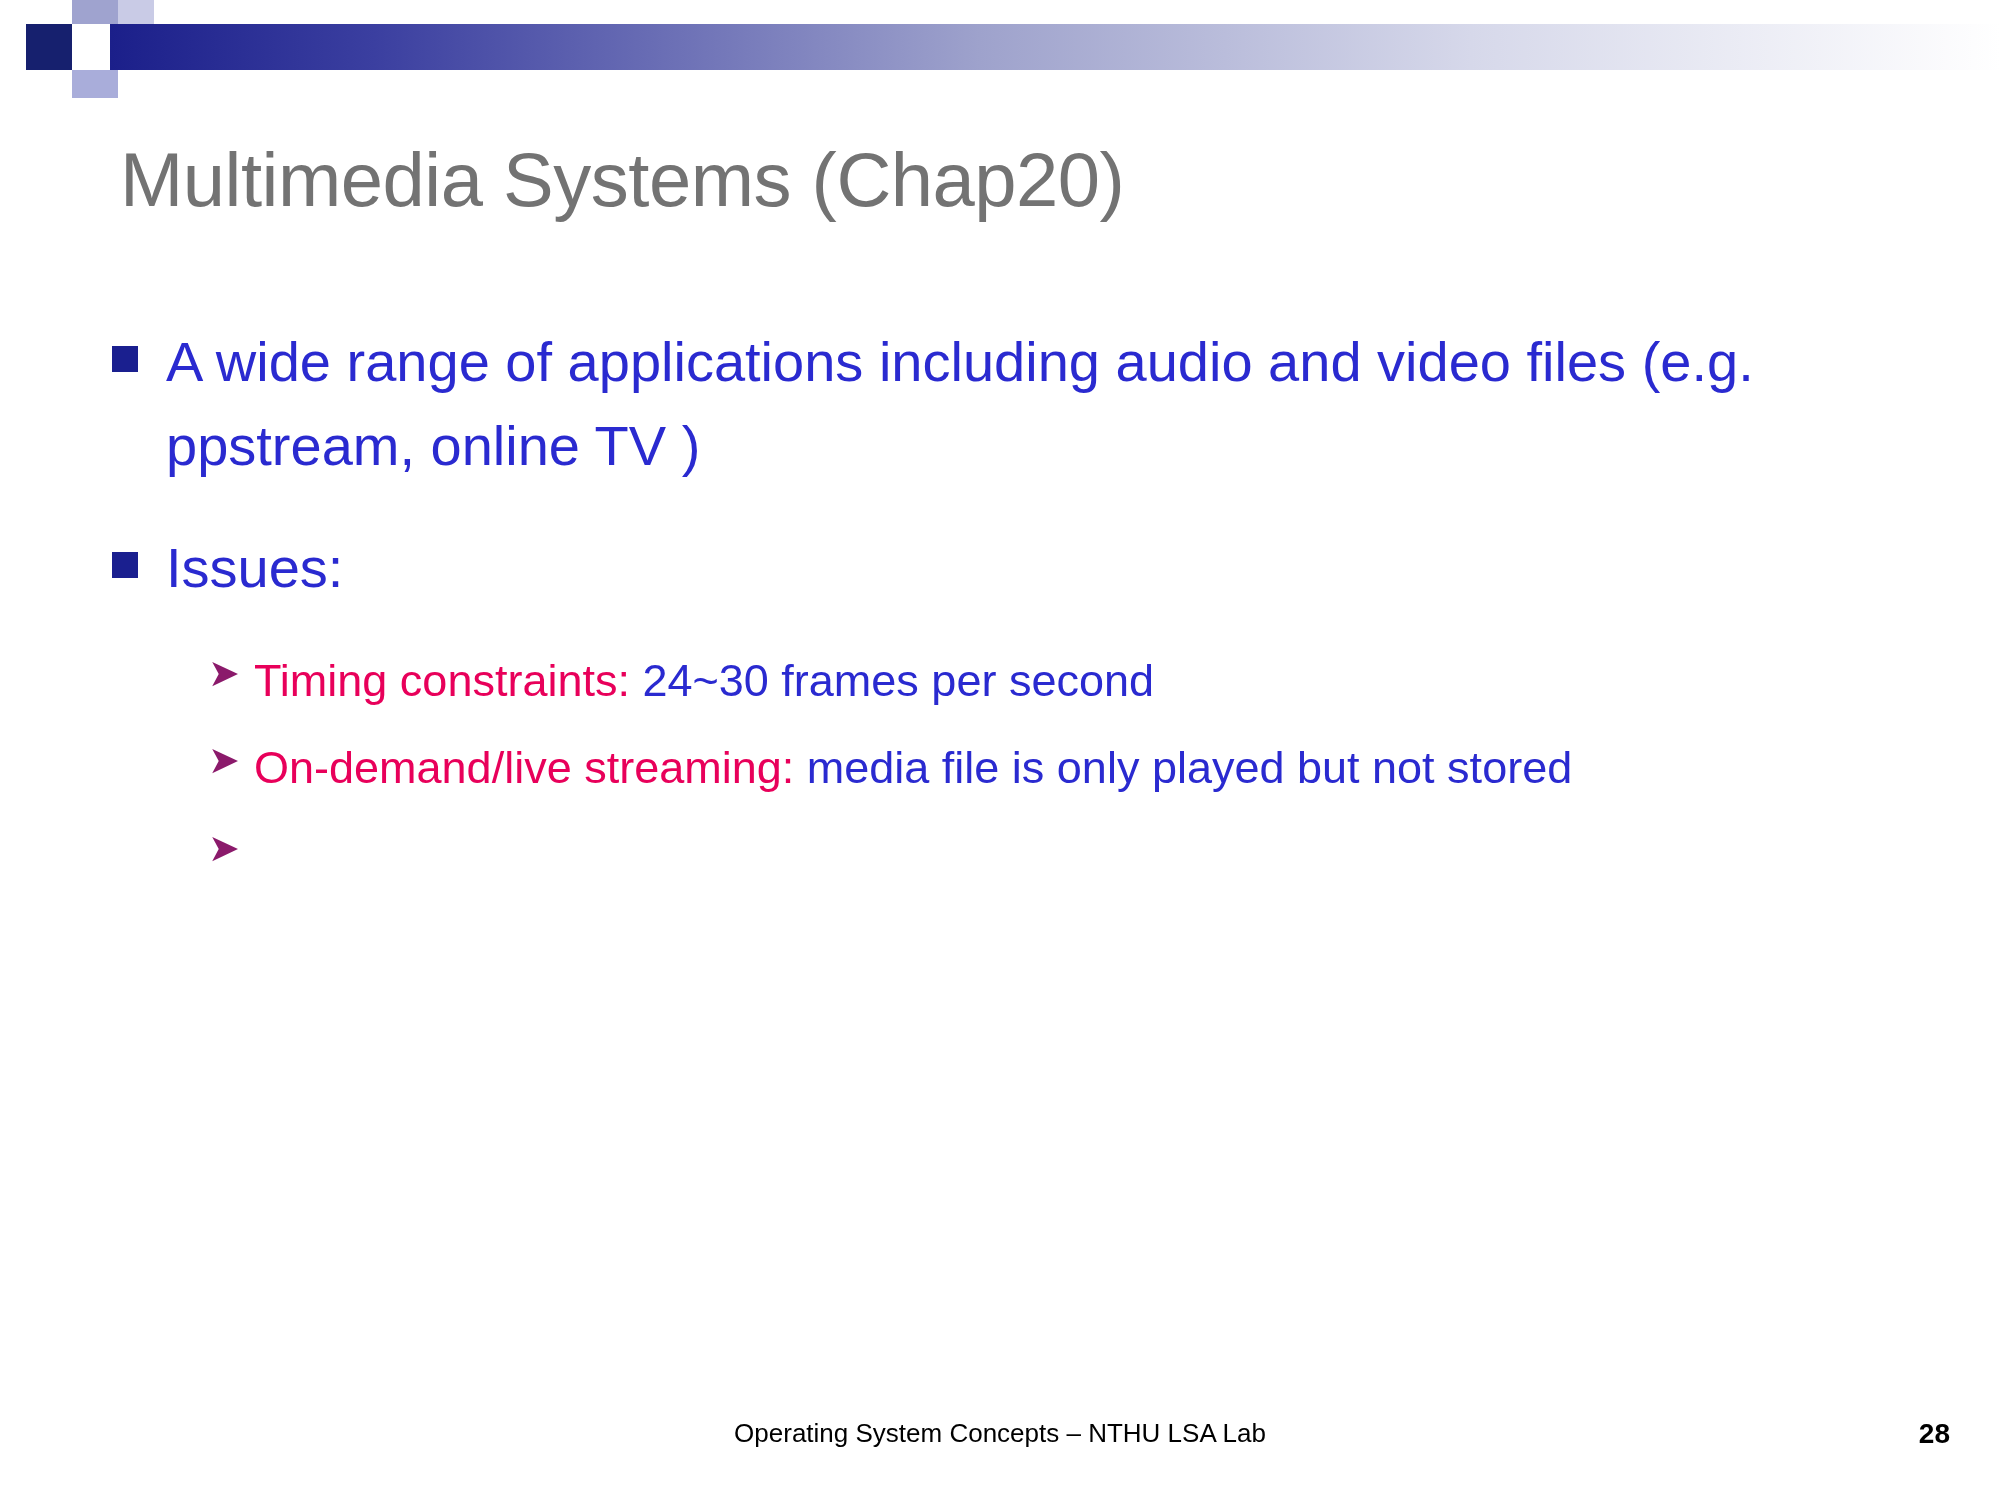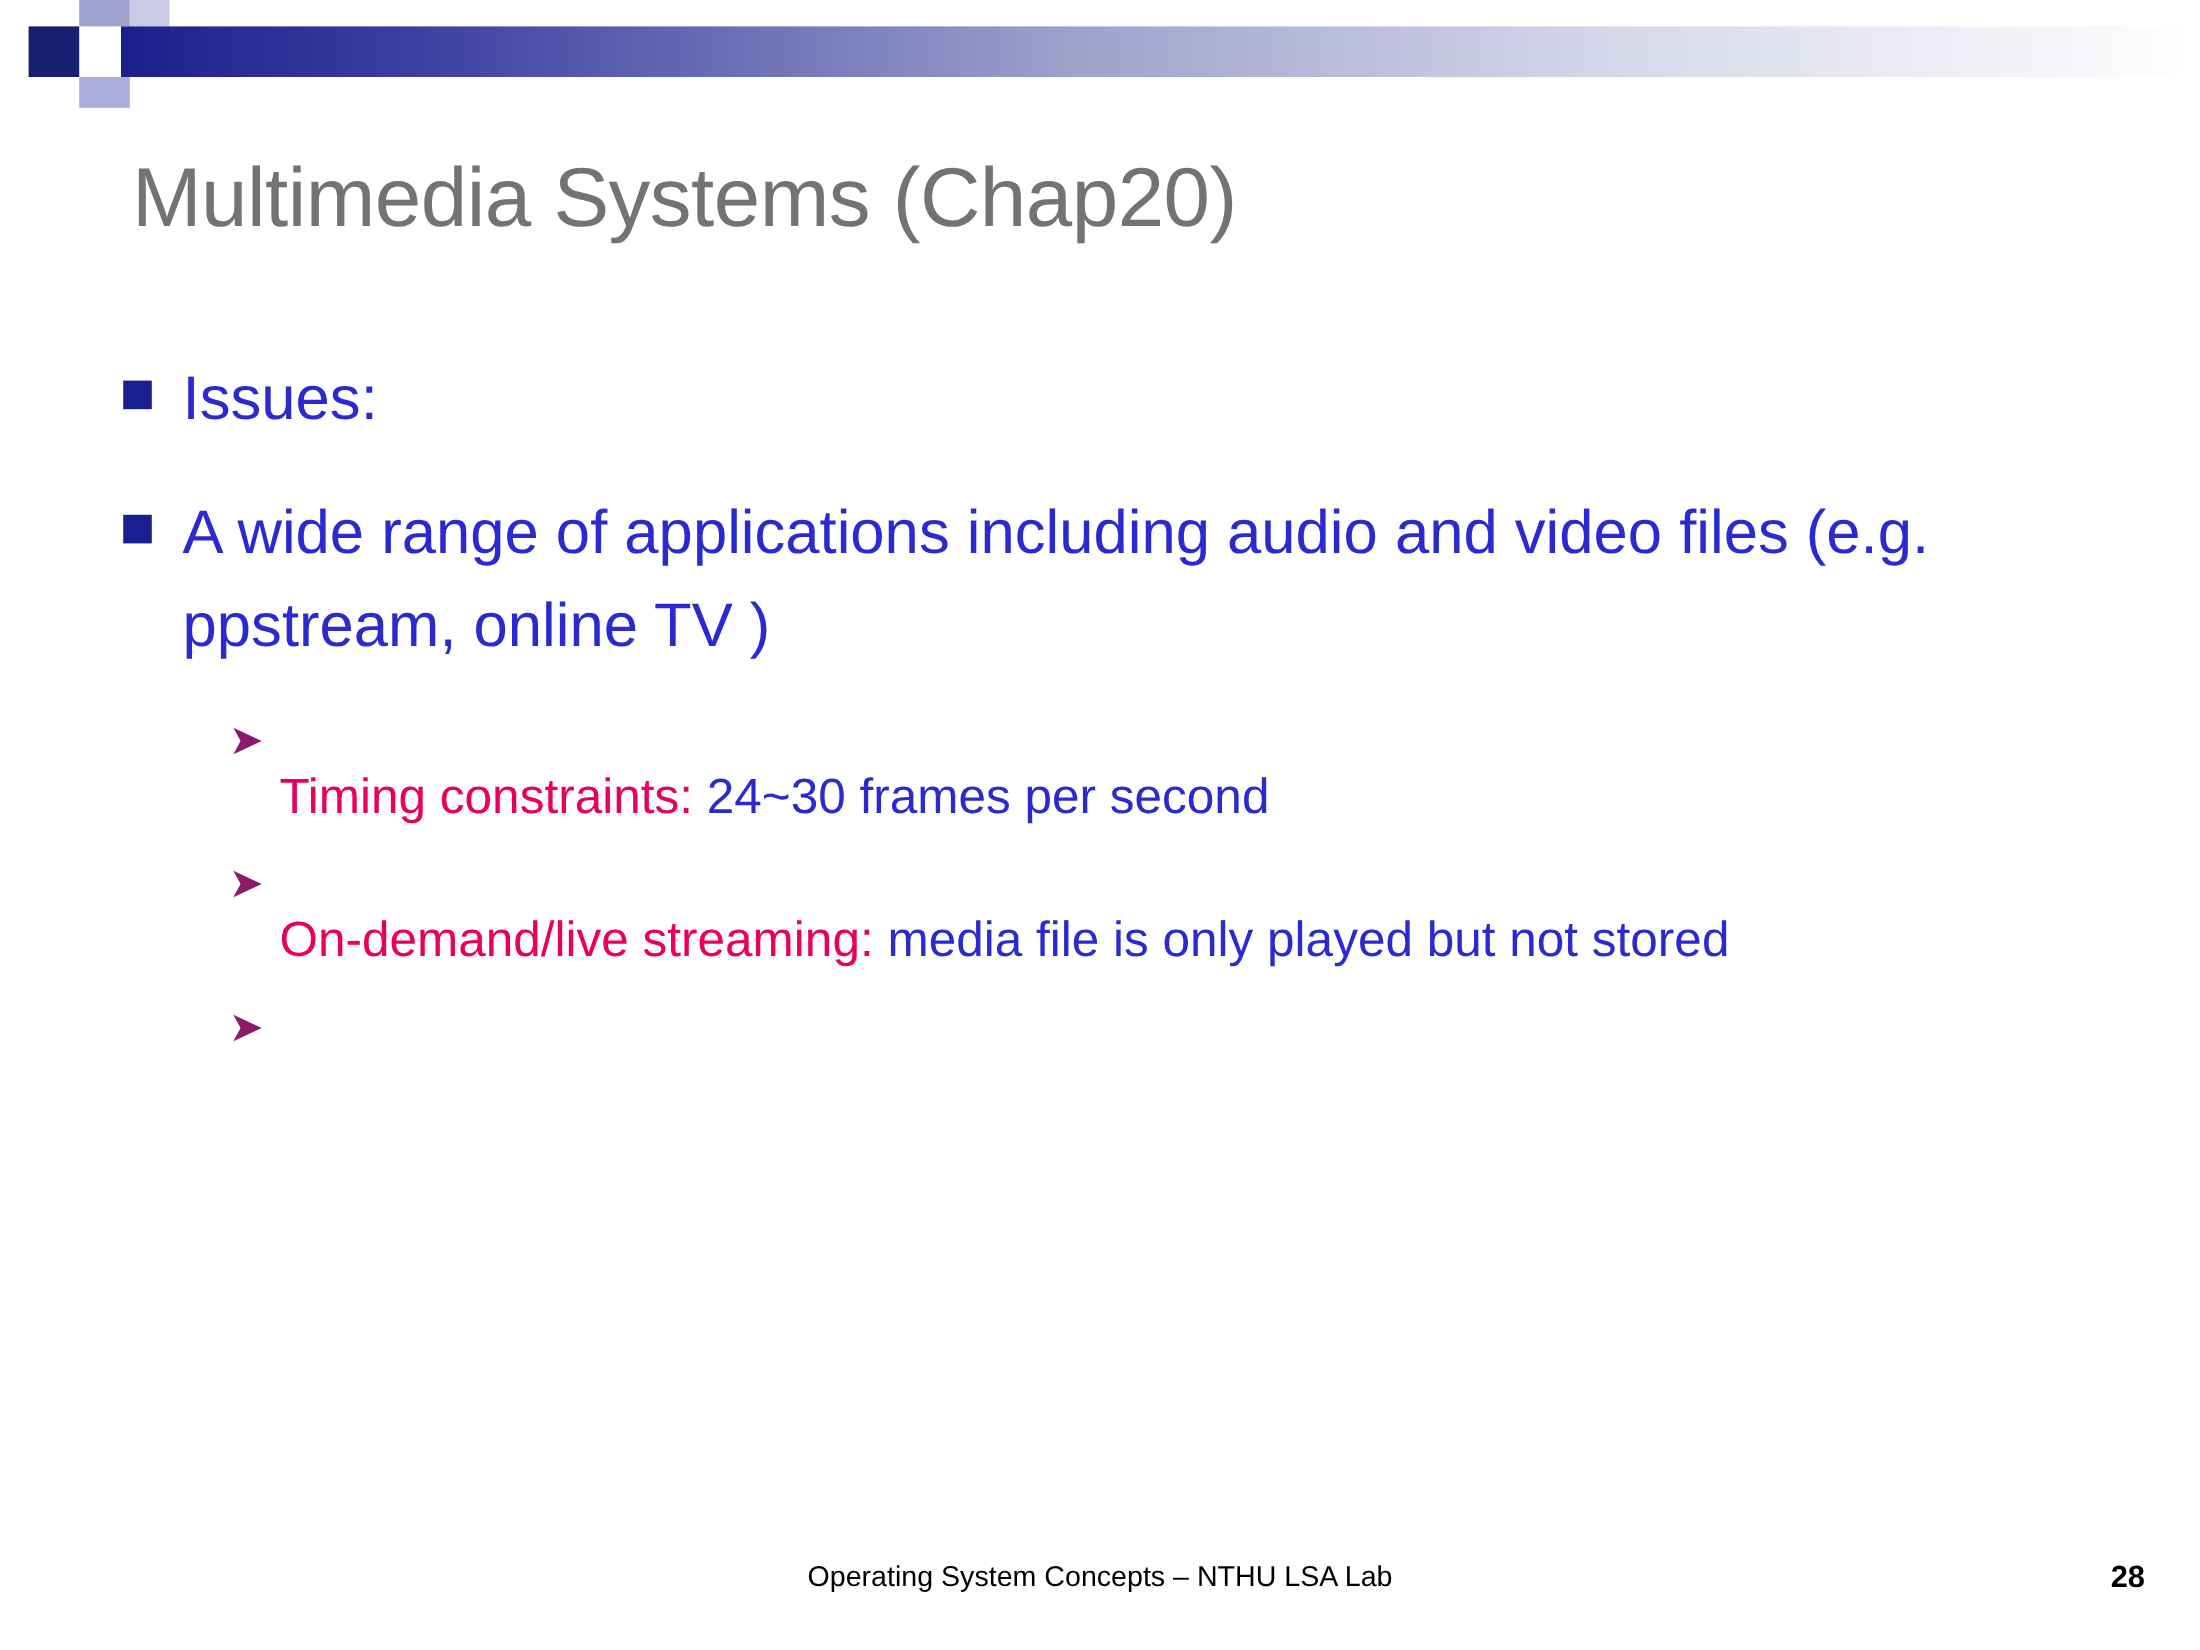--- a/index.html
+++ b/index.html
@@ -96,21 +96,20 @@
     margin-right: 12px;
     color: #8b1a6b;
     font-size: 38px;
     line-height: 1;
   }
   .l2 .text {
     font-size: 45px;
     line-height: 1.45;
     color: #2a2ad0;
     max-width: 1560px;
-    margin-top: 43px;
   }
   .hl {
     color: #e8005a;
   }
 
   
   .footer {
     position: absolute;
     left: 0;
     top: 1418px;
@@ -146,26 +145,26 @@
   <div class="sq sq-d"></div>
   <div class="sq sq-c"></div>
 </div>
 
 <div class="title">Multimedia Systems (Chap20)</div>
 
 <div class="content">
 
   <div class="l1">
     <span class="bullet"></span>
-    <span class="text">Issues:</span>
+    <span class="text">A wide range of applications including audio and video files (e.g. ppstream, online TV )</span>
   </div>
 
   <div class="l1">
     <span class="bullet"></span>
-    <span class="text">A wide range of applications including audio and video files (e.g. ppstream, online TV )</span>
+    <span class="text">Issues:</span>
   </div>
 
   <div class="l2-group">
 
     <div class="l2">
       <span class="arrow">➤</span>
       <span class="text"><span class="hl">Timing constraints:</span><span> 24~30 frames per second</span></span>
     </div>
 
     <div class="l2">

